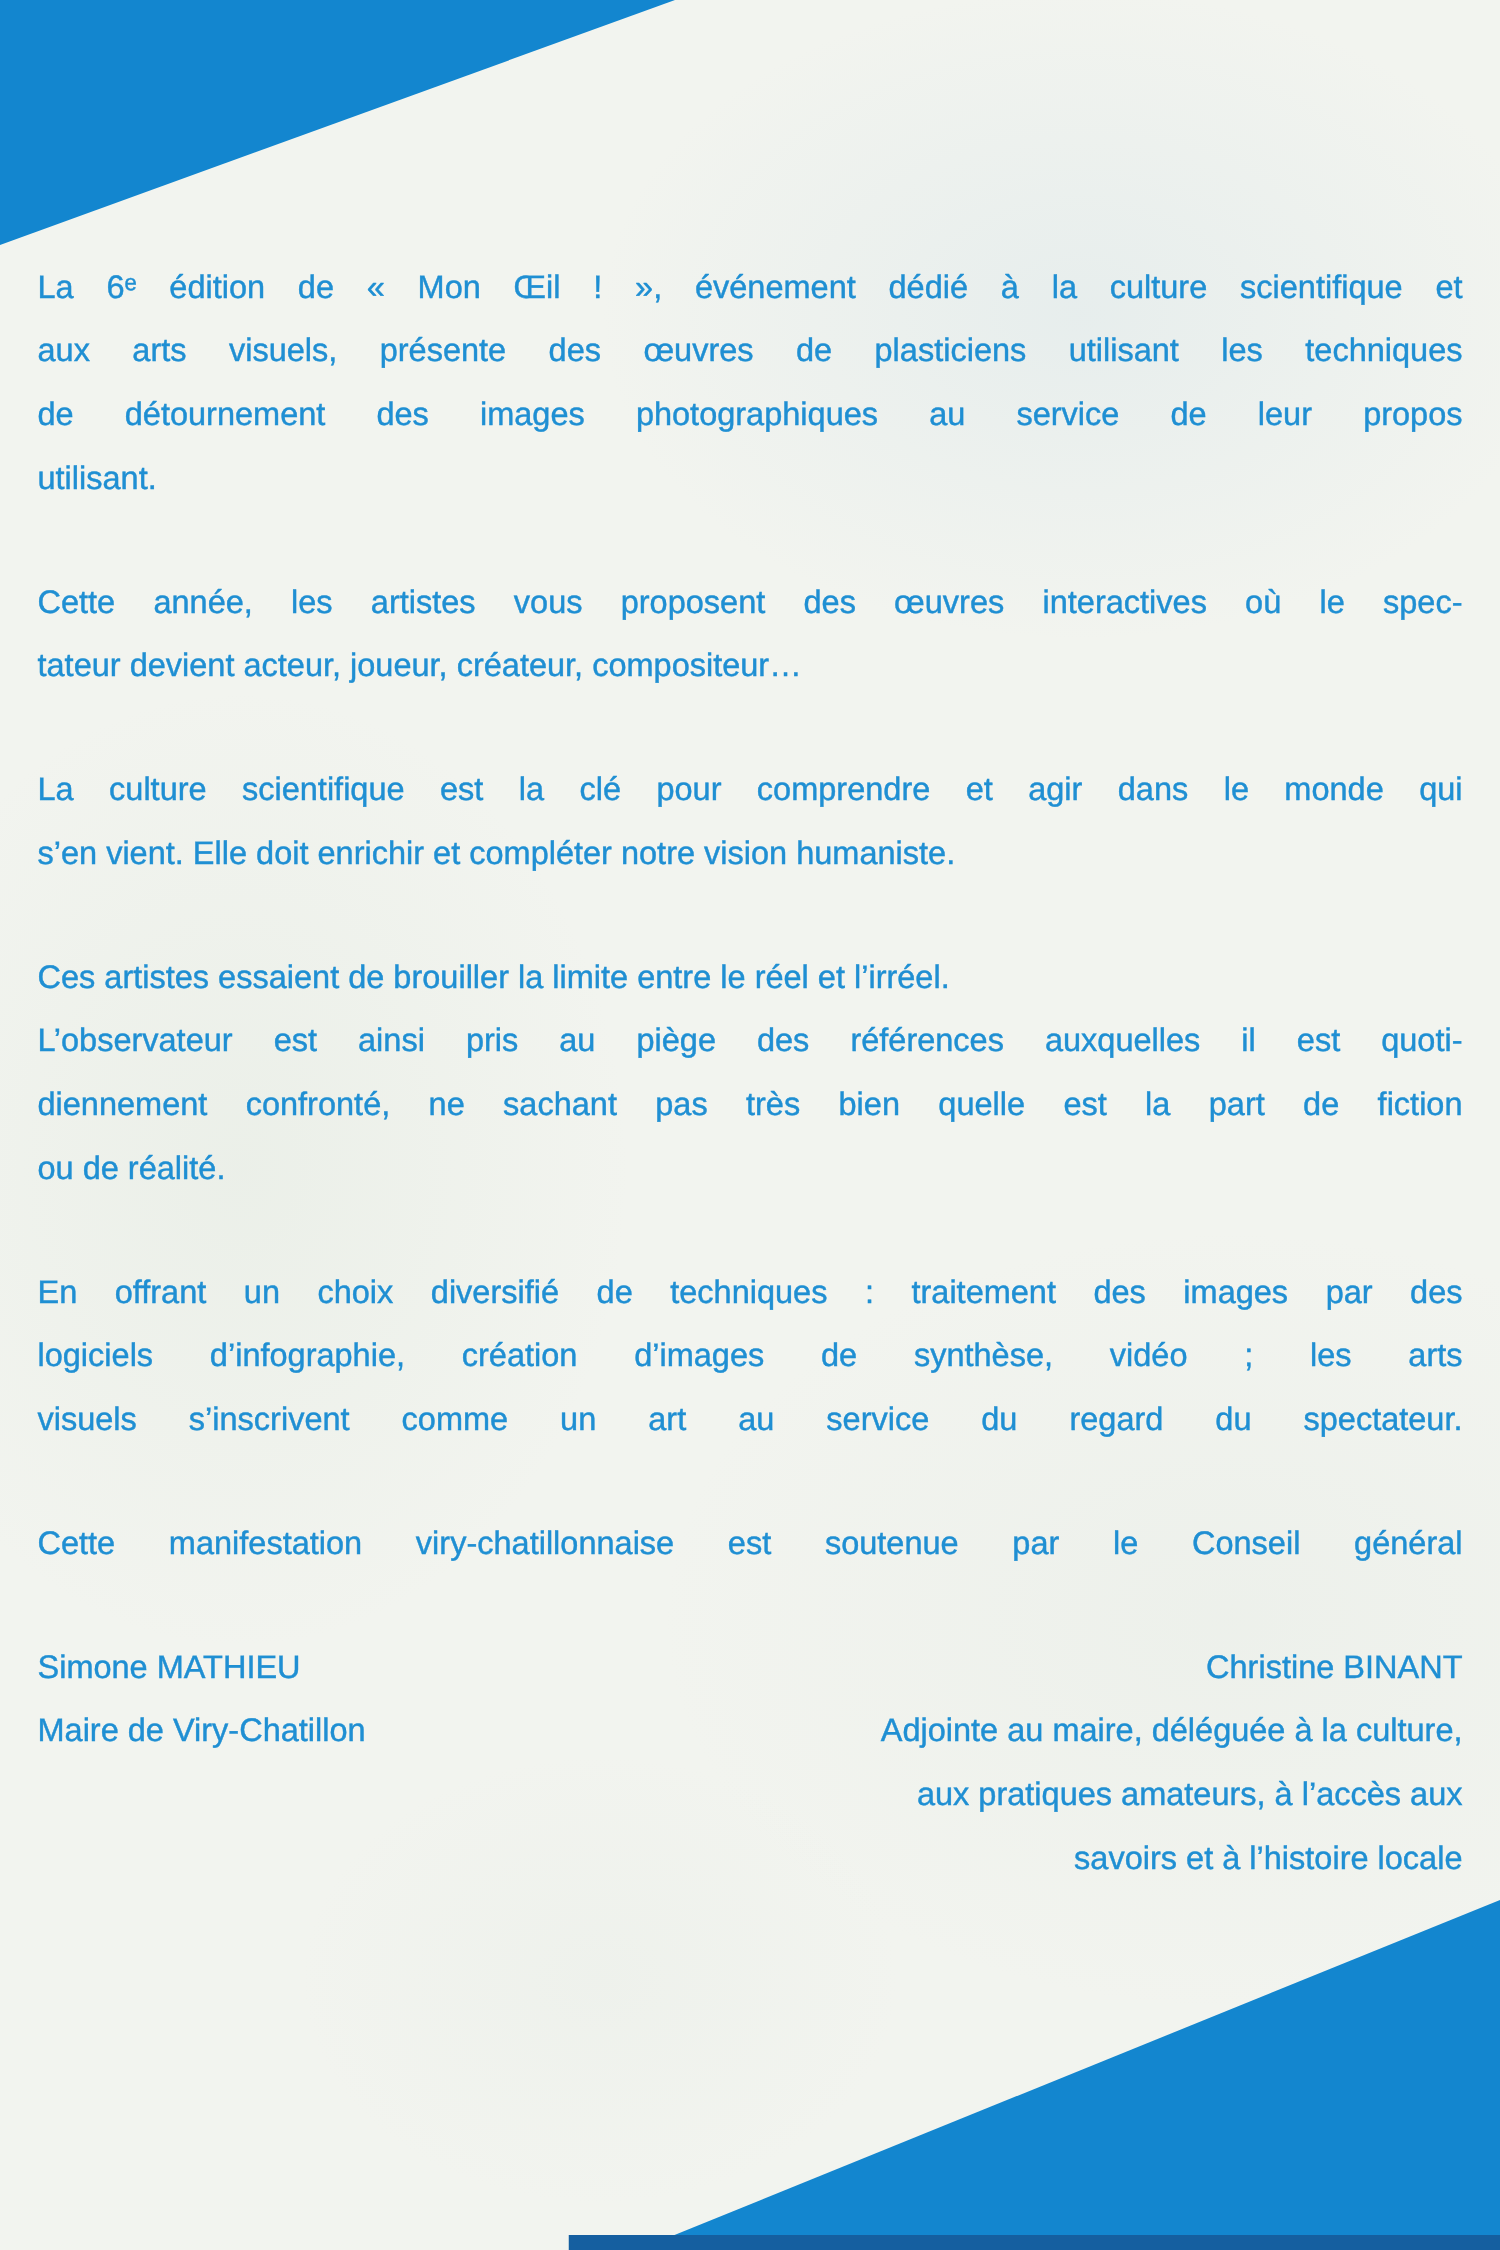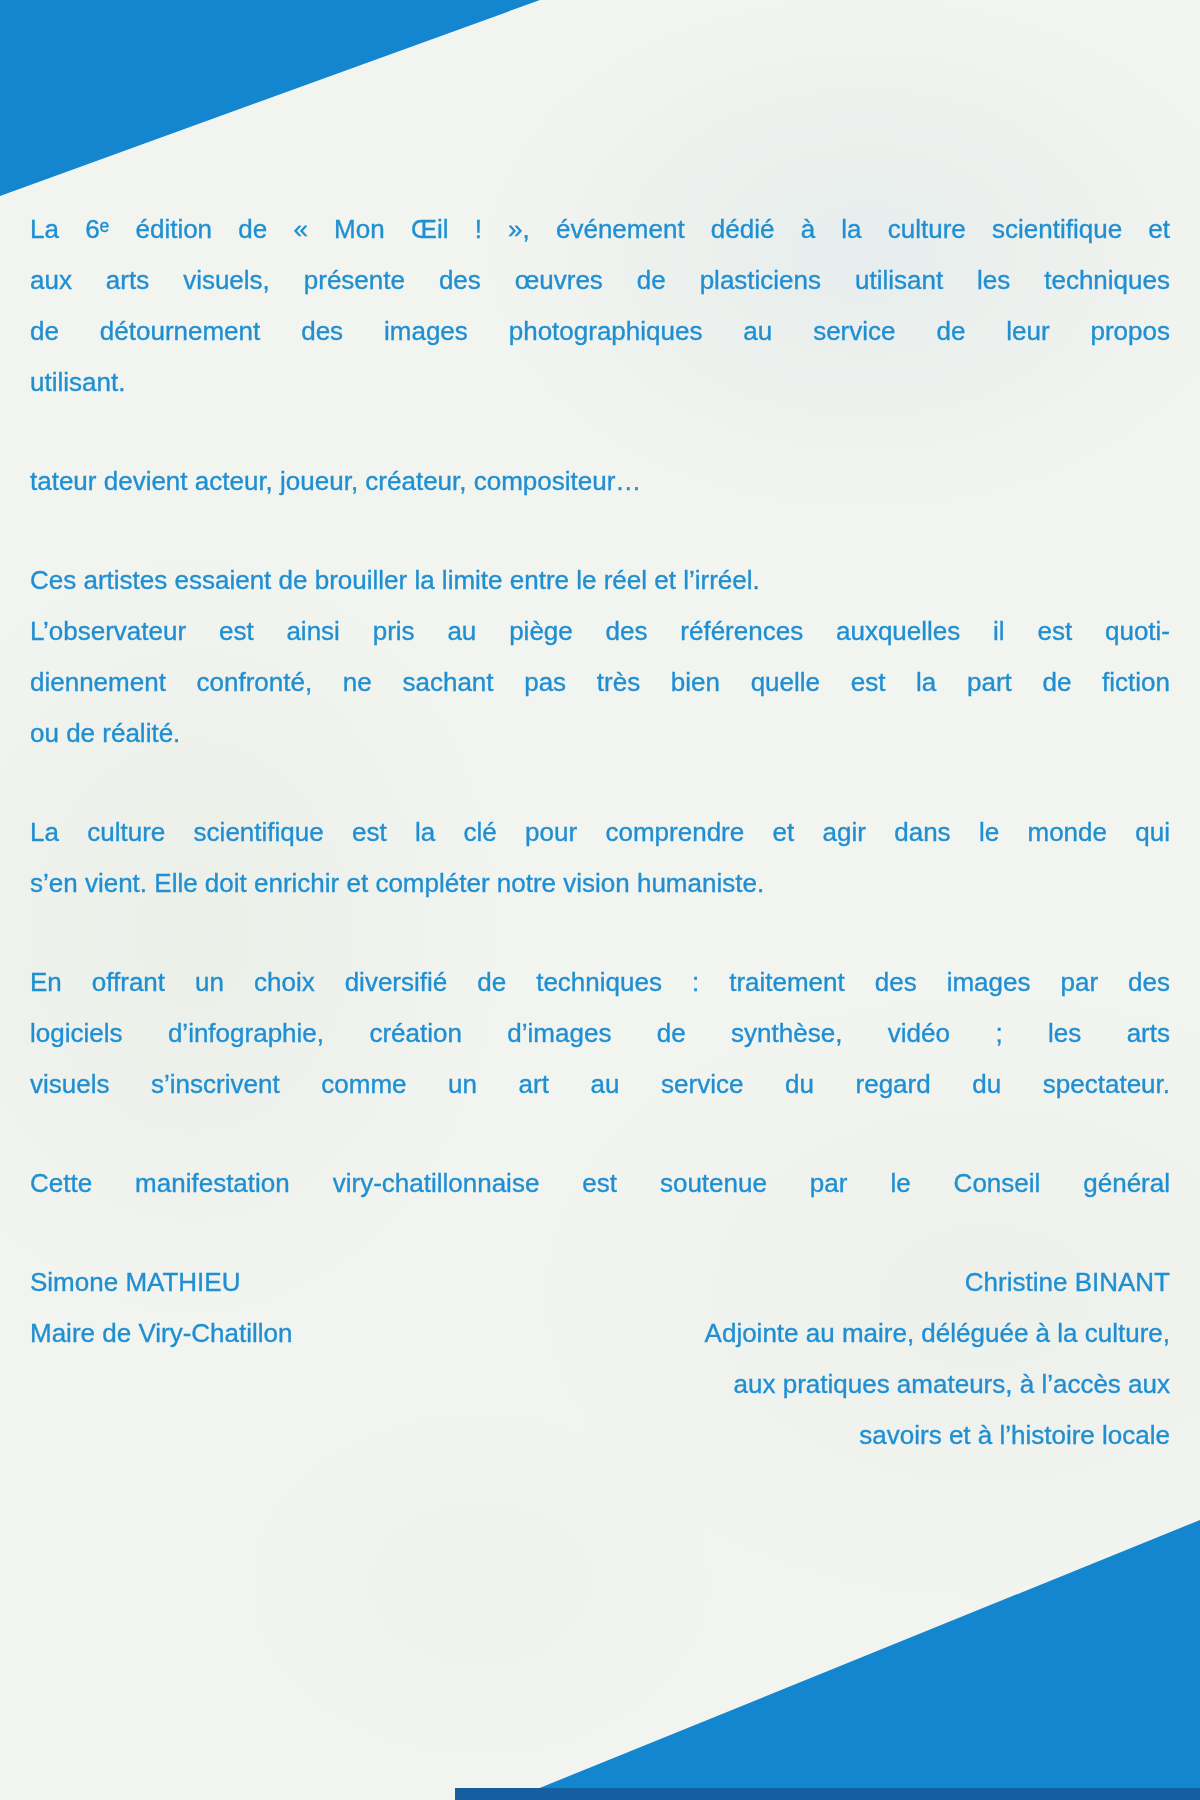--- a/index.html
+++ b/index.html
@@ -82,31 +82,32 @@
 
   <div class="content">
     <div id="paragraphs">
         <div class="para">
           <div class="line">La 6ᵉ édition de « Mon Œil ! », événement dédié à la culture scientifique et</div>
           <div class="line">aux arts visuels, présente des œuvres de plasticiens utilisant les techniques</div>
           <div class="line">de détournement des images photographiques au service de leur propos</div>
           <div class="line loose">utilisant.</div>
         </div>
         <div class="para">
+          <div class="line">Cette année, les artistes vous proposent des œuvres interactives où le spec-</div>
           <div class="line loose">tateur devient acteur, joueur, créateur, compositeur…</div>
+        </div>
+        <div class="para">
+          <div class="line">La culture scientifique est la clé pour comprendre et agir dans le monde qui</div>
+          <div class="line loose">s’en vient. Elle doit enrichir et compléter notre vision humaniste.</div>
         </div>
         <div class="para">
           <div class="line loose">Ces artistes essaient de brouiller la limite entre le réel et l’irréel.</div>
           <div class="line">L’observateur est ainsi pris au piège des références auxquelles il est quoti-</div>
           <div class="line">diennement confronté, ne sachant pas très bien quelle est la part de fiction</div>
           <div class="line loose">ou de réalité.</div>
-        </div>
-        <div class="para">
-          <div class="line">La culture scientifique est la clé pour comprendre et agir dans le monde qui</div>
-          <div class="line loose">s’en vient. Elle doit enrichir et compléter notre vision humaniste.</div>
         </div>
         <div class="para">
           <div class="line">En offrant un choix diversifié de techniques : traitement des images par des</div>
           <div class="line">logiciels d’infographie, création d’images de synthèse, vidéo ; les arts</div>
           <div class="line">visuels s’inscrivent comme un art au service du regard du spectateur.</div>
         </div>
         <div class="para">
           <div class="line">Cette manifestation viry-chatillonnaise est soutenue par le Conseil général</div>
         </div>
       </div>

